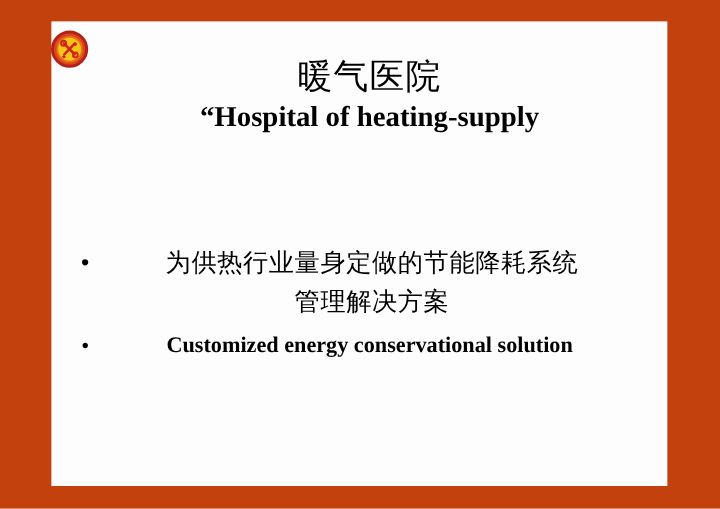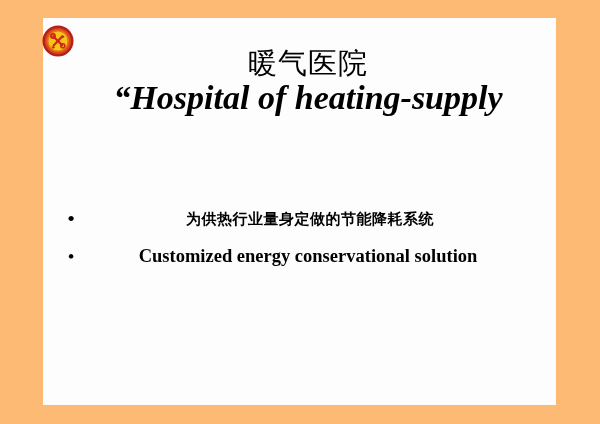--- a/index.html
+++ b/index.html
@@ -4,21 +4,21 @@
 <style>
   html, body {
     margin: 0;
     padding: 0;
     background: #ffffff;
   }
   #slide {
     position: relative;
     width: 600px;
     height: 424px;
-    background: #fdba74;
+    background: #c2410c;
     overflow: hidden;
     font-family: "Liberation Serif", serif;
   }
   
   #slide-frame {
     position: absolute;
     left: 43px;
     top: 18px;
     width: 513px;
     height: 387px;
@@ -52,26 +52,25 @@
   .title-cn {
     font-family: "DejaVu Serif", "Liberation Serif", serif;
     font-size: 29px;
     line-height: 34px;
     color: #000000;
     font-weight: normal;
     letter-spacing: 1px;
   }
   .title-en {
     font-family: "Liberation Serif", serif;
-    font-size: 34px;
+    font-size: 24px;
     line-height: 34px;
     font-weight: bold;
     color: #000000;
     margin-top: 1px;
-    font-style: italic;
   }
   
   #body-block {
     position: absolute;
     left: 62px;
     top: 203px;
     width: 478px;
   }
   .bullet-row {
     display: flex;
@@ -86,25 +85,24 @@
     font-family: "Liberation Serif", serif;
   }
   .bullet-dot-cn { font-size: 22px; line-height: 32px; }
   .bullet-dot-en { font-size: 19px; line-height: 27px; }
   .bullet-body {
     flex: 1 1 auto;
     text-align: center;
   }
   .para-cn {
     font-family: "DejaVu Serif", "Liberation Serif", serif;
-    font-size: 15px;
+    font-size: 21px;
     line-height: 32px;
     color: #000000;
     letter-spacing: 0.5px;
-    font-weight: bold;
   }
   .para-en {
     font-family: "Liberation Serif", serif;
     font-size: 18.5px;
     line-height: 27px;
     font-weight: bold;
     color: #000000;
   }
   #bullet-cn { margin-bottom: 8px; }
   #bullet-en .bullet-body { padding-right: 4px; text-align: center; }
@@ -139,20 +137,21 @@
       <div class="title-cn">暖气医院</div>
       <div class="title-en">“Hospital of heating-supply</div>
     </div>
 
     <div id="body-block">
 
       <div class="bullet-row" id="bullet-cn">
         <div class="bullet-dot bullet-dot-cn">•</div>
         <div class="bullet-body">
           <div class="para-cn">为供热行业量身定做的节能降耗系统</div>
+          <div class="para-cn">管理解决方案</div>
         </div>
       </div>
 
       <div class="bullet-row" id="bullet-en">
         <div class="bullet-dot bullet-dot-en">•</div>
         <div class="bullet-body">
           <div class="para-en">Customized energy conservational solution</div>
         </div>
       </div>
 

